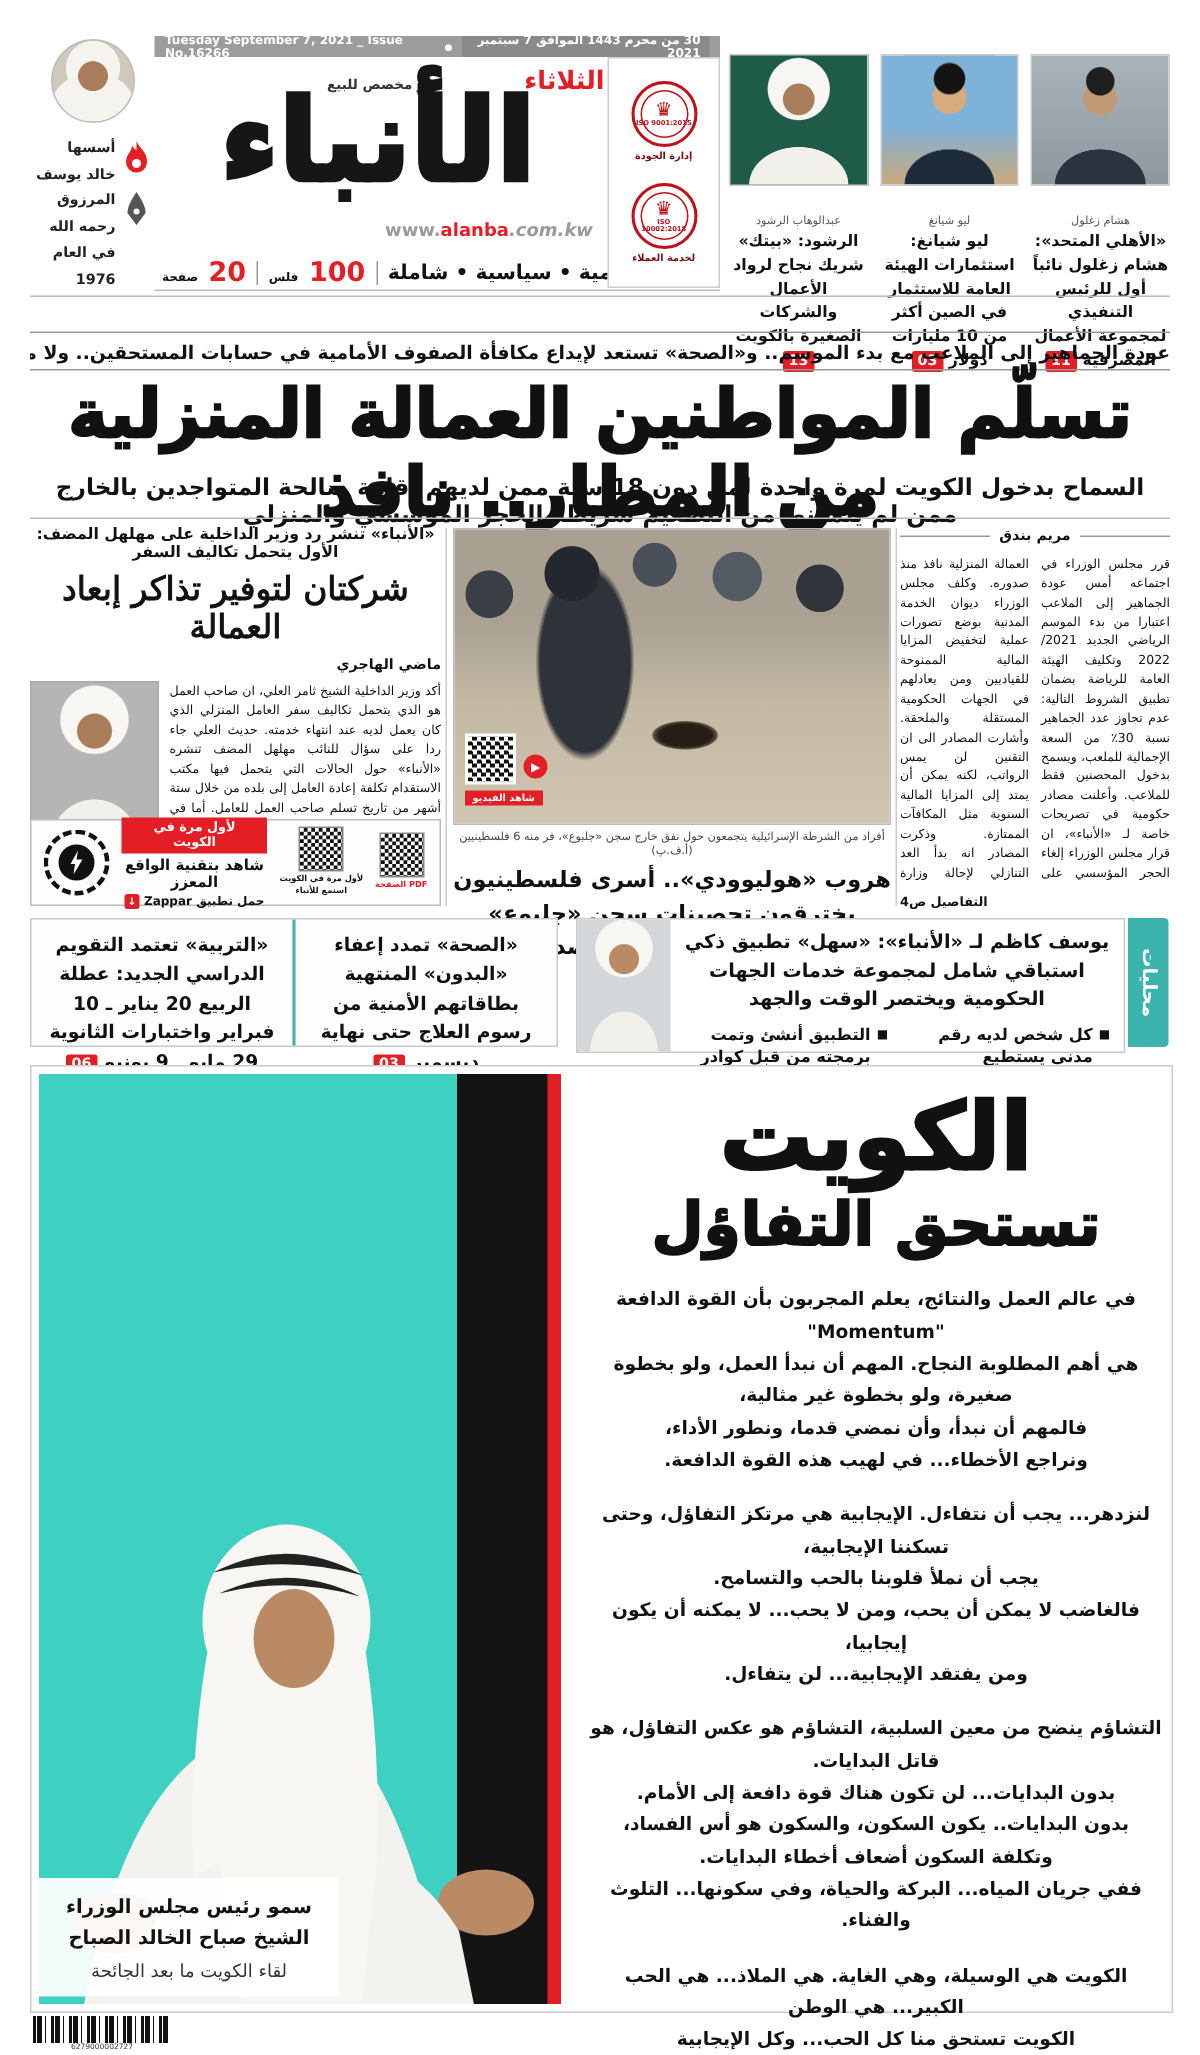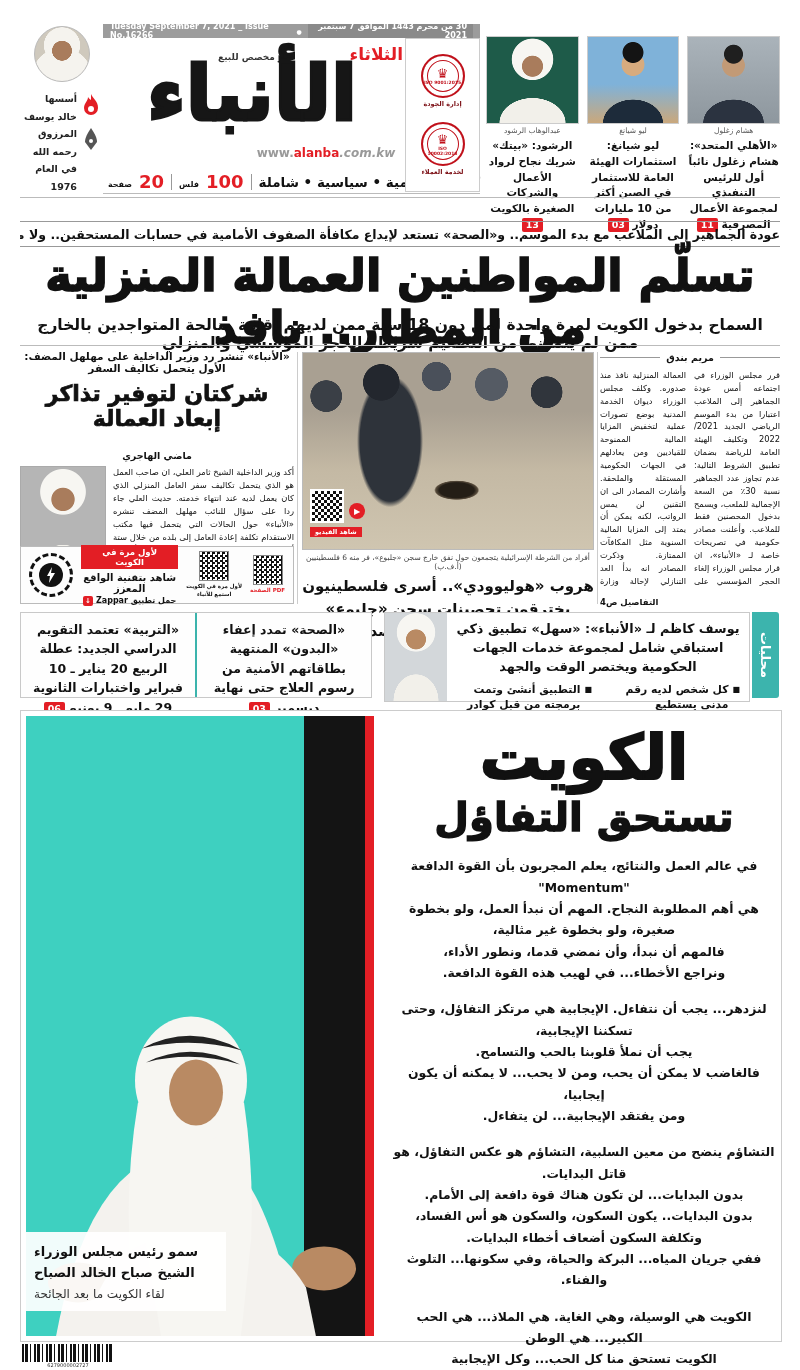--- a/index.html
+++ b/index.html
@@ -61,21 +61,21 @@
   .pcard-img.liu { background:
       radial-gradient(circle at 50% 18%, #141414 0 12%, transparent 13%),
       radial-gradient(circle at 50% 32%, #d7ab7e 0 15%, transparent 16%),
       radial-gradient(ellipse 55% 45% at 50% 100%, #1d2b3a 0 60%, transparent 61%),
       linear-gradient(180deg,#7fb2d9 0 55%, #caa87c 100%); }
   .pcard-img.rashoud { background:
       radial-gradient(circle at 50% 34%, #a97c5c 0 14%, transparent 15%),
       radial-gradient(circle at 50% 26%, #f7f6f2 0 26%, transparent 27%),
       radial-gradient(ellipse 60% 48% at 50% 100%, #f2f0ea 0 60%, transparent 61%),
       #1e5b49; }
-  .pcard-cap { font-size:7.5px; color:#555; text-align:center; padding:2px 0 3px; }
+  .pcard-cap { font-size:7.5px; color:#555; text-align:center; padding:18px 0 3px; }
   .pcard-head { font-size:10.5px; font-weight:bold; line-height:1.5; text-align:center; }
   .badge { display:inline-block; background:#e31e25; color:#fff; font-size:9.5px; font-weight:bold; padding:0 4px; border-radius:2px; direction:ltr; }
 
   .rule { position:absolute; left:20px; width:760px; border-top:1px solid #bbb; }
 
   
   .ticker { position:absolute; left:20px; top:221px; width:760px; padding:5px 0 4px; border-top:1px solid #999; border-bottom:1px solid #999;
     font-size:12.5px; font-weight:bold; text-align:center; white-space:nowrap; overflow:hidden; }
   .main-headline { position:absolute; left:20px; top:250px; width:760px; text-align:center; font-size:45px; font-weight:bold;
     line-height:1.15; -webkit-text-stroke:1.6px #111; }
@@ -104,22 +104,22 @@
     background: repeating-conic-gradient(#111 0% 25%, #fff 0% 50%) 0 0/6px 6px; }
   .tunnel-qr-label { position:absolute; left:7px; bottom:12px; background:#e31e25; color:#fff; font-size:6.5px; font-weight:bold; padding:1px 5px; }
   .play-btn { position:absolute; left:46px; bottom:30px; width:16px; height:16px; border-radius:50%; background:#e31e25; color:#fff;
     font-size:8px; display:flex; align-items:center; justify-content:center; direction:ltr; }
   .tunnel-cap { font-size:7.5px; color:#444; text-align:center; margin-top:3px; }
   .tunnel-head { font-size:15px; font-weight:bold; text-align:center; line-height:1.5; margin-top:4px; }
   .tunnel-badge-row { text-align:center; margin-top:3px; }
 
   .deport { position:absolute; left:20px; top:350px; width:274px; }
   .deport-kicker { font-size:10.5px; font-weight:bold; text-align:center; }
-  .deport-head { font-size:22px; font-weight:bold; text-align:center; margin:7px 0 19px; -webkit-text-stroke:0.7px #111; }
-  .deport-byline { font-size:9.5px; font-weight:bold; text-align:center; margin-bottom:5px; }
+  .deport-head { font-size:22px; font-weight:normal; text-align:center; margin:7px 0 7px; -webkit-text-stroke:0.7px #111; }
+  .deport-byline { font-size:9.5px; font-weight:bold; margin-bottom:5px; }
   .deport-flow { font-size:8.4px; line-height:1.55; text-align:justify; height:132px; overflow:hidden; }
   .deport-fig { float:left; width:86px; margin-right:7px; text-align:center; }
   .deport-photo { width:86px; height:110px; border:1px solid #aaa;
     background:
       radial-gradient(circle at 50% 30%, #a97c5c 0 13%, transparent 14%),
       radial-gradient(circle at 50% 23%, #f7f6f2 0 24%, transparent 25%),
       radial-gradient(ellipse 58% 46% at 50% 100%, #f2f0ea 0 60%, transparent 61%),
       #b5b5b5; }
   .deport-fig-cap { font-size:7px; color:#444; margin-top:2px; }
   .deport-more { font-weight:bold; }
@@ -157,21 +157,21 @@
   .mahaliyat-tab { position:absolute; left:752px; top:612px; width:27px; height:86px; background:#3cb4ad; color:#fff;
     display:flex; align-items:center; justify-content:center; font-size:13px; font-weight:bold;
     writing-mode:vertical-rl; border-radius:0 3px 3px 0; }
 
   
   .feature { position:absolute; left:20px; top:710px; width:762px; height:632px; border:1px solid #ccc; background:#fff; }
   .feature-photo { position:absolute; left:5px; top:5px; width:348px; height:620px; overflow:hidden;
     background:linear-gradient(90deg, #3ed0c0 0 80%, #141414 80% 100%); }
   .feature-photo .red-stripe { position:absolute; right:0; top:0; width:9px; height:100%; background:#e31e25; }
   .feature-photo svg.man { position:absolute; bottom:0; left:0; width:100%; height:62%; }
-  .feature-cap { position:absolute; left:0; top:516px; width:200px; background:rgba(255,255,255,.93); padding:10px 8px; text-align:left; }
+  .feature-cap { position:absolute; left:0; top:536px; width:200px; background:rgba(255,255,255,.93); padding:10px 8px; text-align:center; }
   .fc-bold { font-size:13px; font-weight:bold; line-height:1.6; }
   .fc-light { font-size:12px; color:#333; margin-top:3px; }
 
   .feature-article { position:absolute; left:372px; top:12px; width:382px; text-align:center; }
   .f-h1 { font-size:62px; font-weight:bold; -webkit-text-stroke:2px #111; line-height:1.12; }
   .f-h2 { font-size:40px; font-weight:bold; -webkit-text-stroke:1.4px #111; margin-top:2px; }
   .f-para { font-size:12.4px; font-weight:bold; line-height:1.72; white-space:pre-line; margin-top:15px; }
 
   .barcode { position:absolute; left:22px; top:1344px; width:92px; height:18px;
     background:repeating-linear-gradient(90deg,#111 0 2px,#fff 2px 3px,#111 3px 6px,#fff 6px 8px,#111 8px 9px,#fff 9px 12px); }

